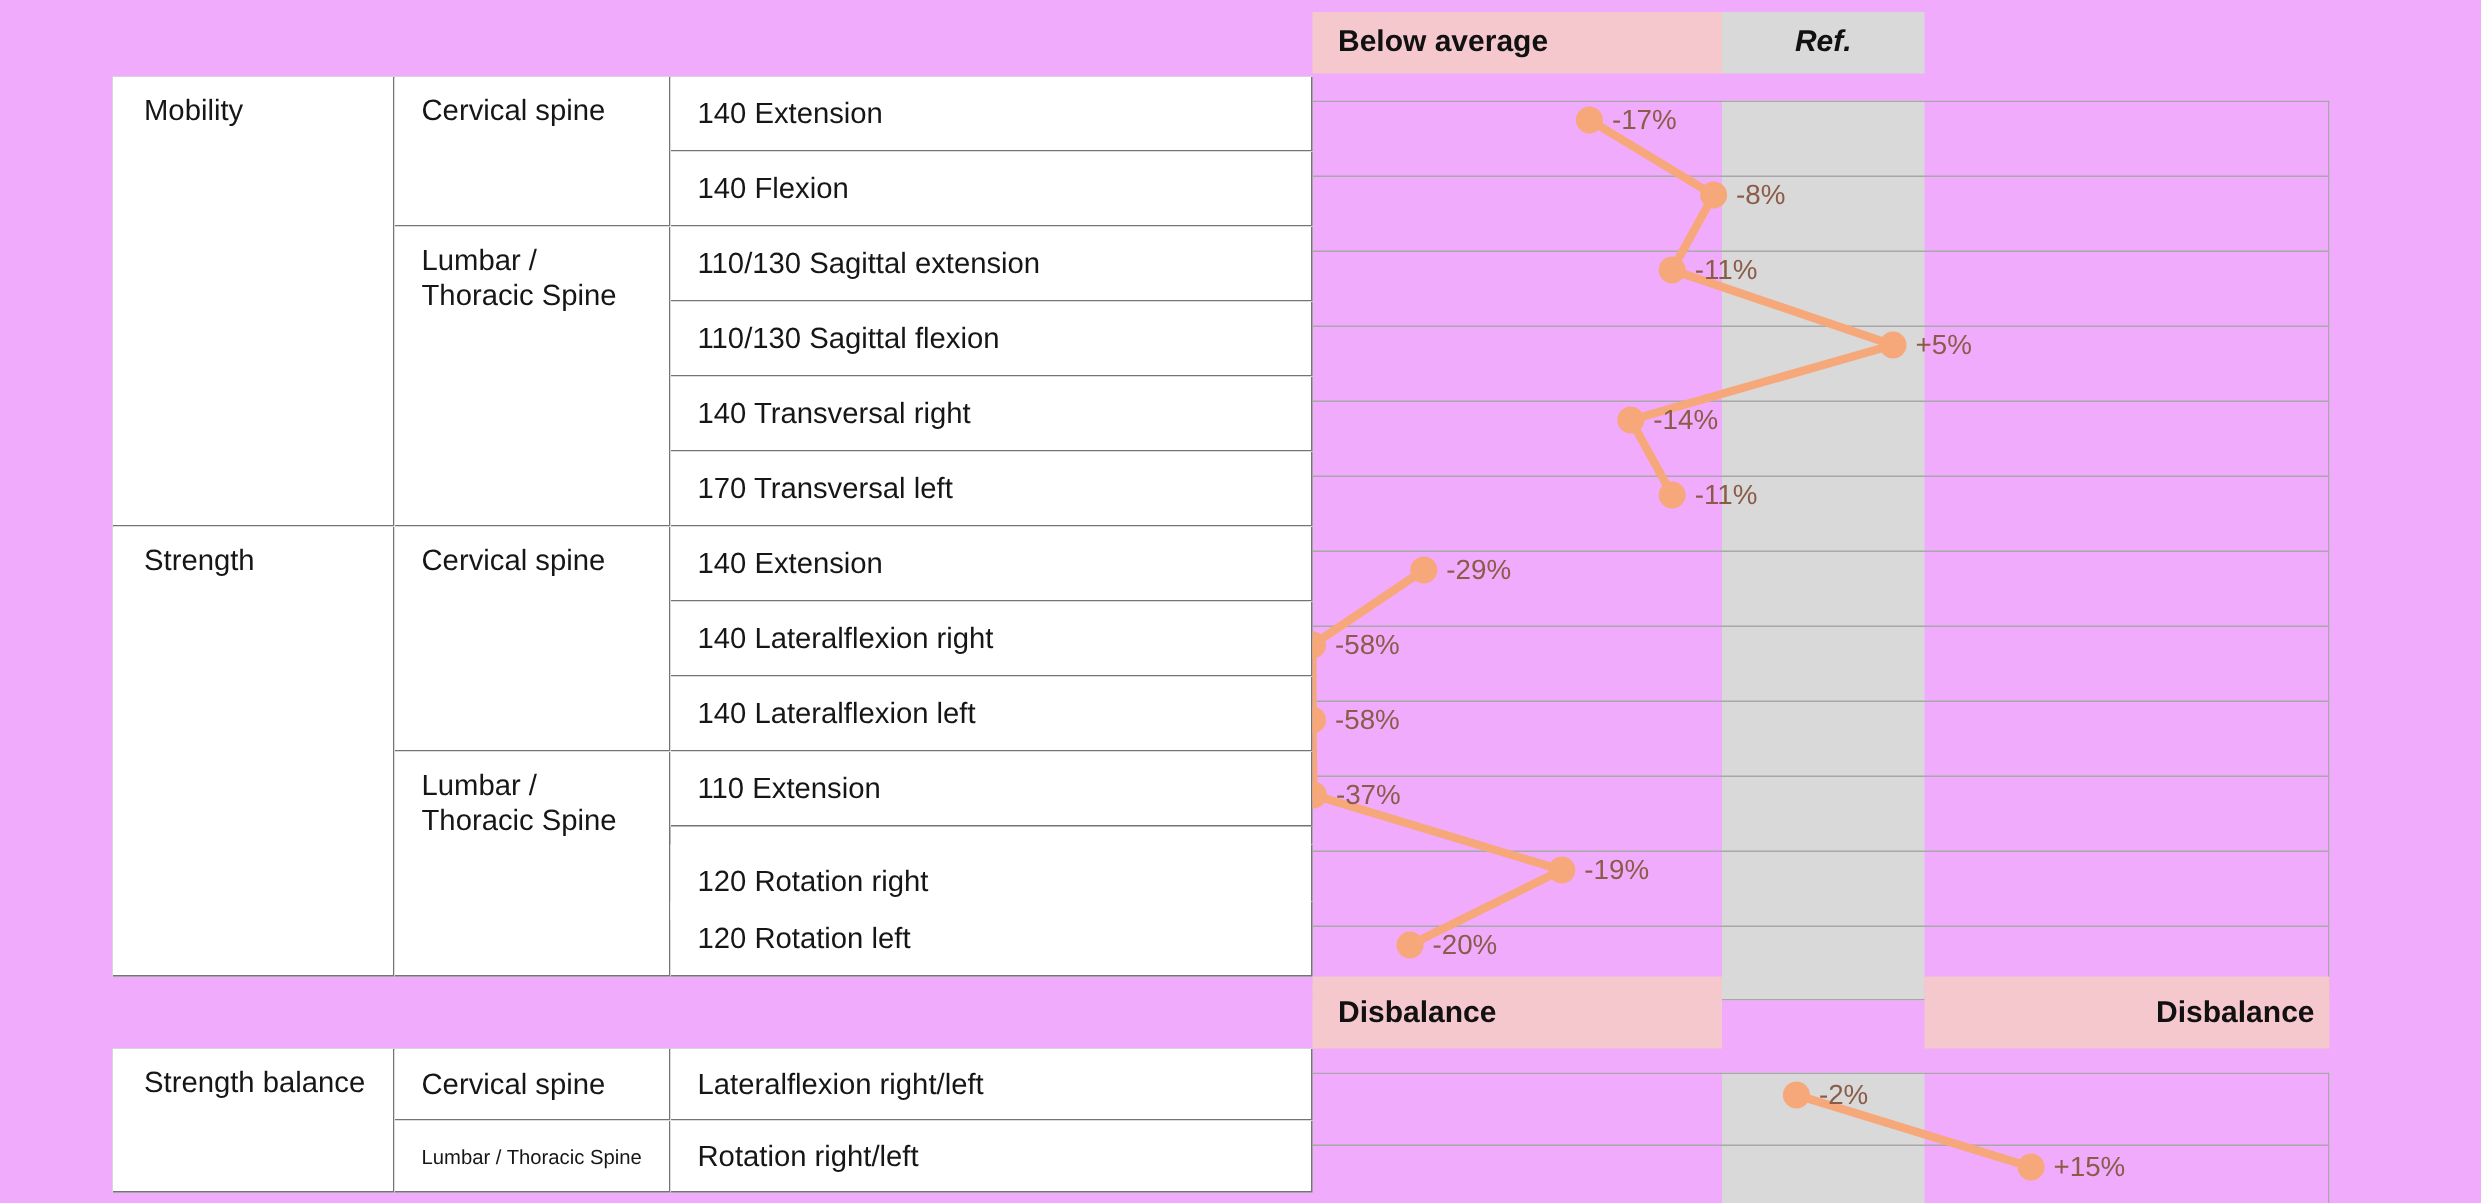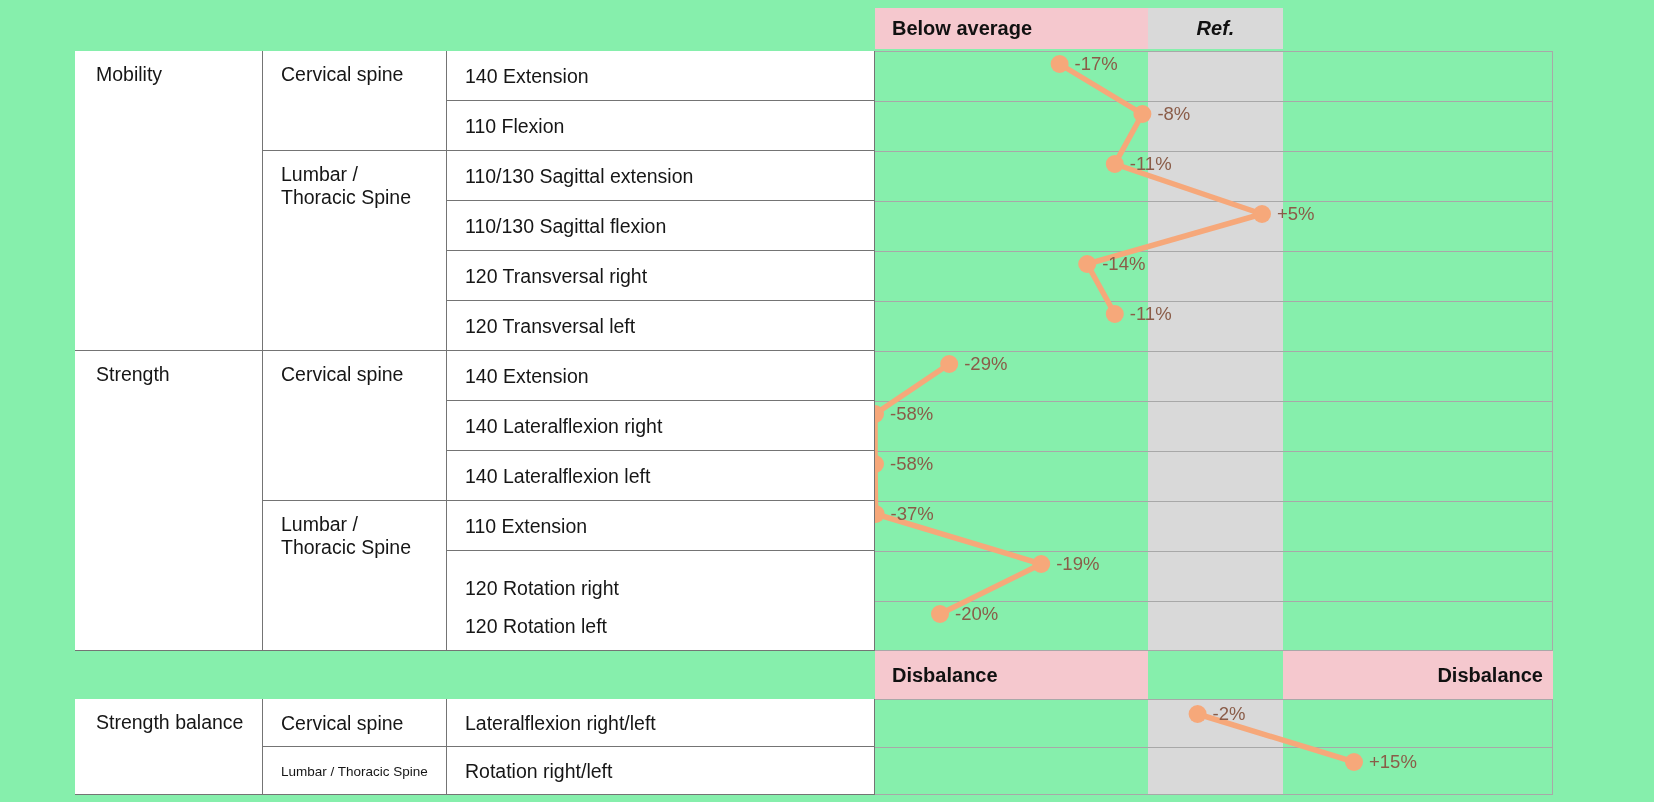--- a/index.html
+++ b/index.html
@@ -1,31 +1,31 @@
 <!DOCTYPE html>
 <html><head>
 <meta charset="utf-8">
 <style>
   html,body{margin:0;padding:0;background:#fff;}
   body{font-family:"Liberation Sans","DejaVu Sans",sans-serif;}
-  .stage{position:relative;width:1654px;height:802px;background:#86efac;overflow:hidden;}
+  .stage{position:relative;width:1654px;height:802px;background:#f0abfc;overflow:hidden;}
   .band{position:absolute;left:875px;width:678px;}
   .band .zcell{position:absolute;top:0;height:100%;display:flex;align-items:center;
     font-weight:bold;font-size:20px;color:#111;box-sizing:border-box;white-space:nowrap;}
   .zcell.zl{left:0;width:273px;padding-left:17px;justify-content:flex-start;}
   .zcell.zc{left:273px;width:135px;justify-content:center;}
   .zcell.zr{left:408px;width:270px;padding-right:10px;justify-content:flex-end;}
   .lwrap{position:absolute;outline:1px solid #747474;outline-offset:-1px;background:#fff;}
   .lcell{position:absolute;box-sizing:border-box;box-shadow:inset -1px -1px 0 #747474;
     color:#161616;font-size:19.5px;line-height:23px;display:flex;align-items:center;
     padding-left:18px;white-space:pre-line;background:#fff;}
   .lcell.cat{padding-left:21px;}
   .lcell.top{align-items:flex-start;padding-top:12px;}
   .lcell.small{font-size:13.5px;}
-  .chart{position:absolute;left:875px;width:678px;}
+  .chart{position:absolute;left:875px;width:678px;margin-top:16px;}
   .stripe{position:absolute;background:#d9d9d9;}
   .chart svg{position:absolute;left:0;top:0;}
   .val{position:absolute;font-size:18.5px;line-height:22px;color:#8a5c48;white-space:nowrap;}
 </style>
 </head>
 <body>
 
 <div class="stage">
 
   <div class="band" style="top:8px;height:41px;">
@@ -34,27 +34,27 @@
     </div>
     <div class="zcell zc" style="background:#d9d9d9;font-style:italic;">
       <span>Ref.</span>
     </div>
   </div>
 
   <div class="lwrap" id="mainLabels" style="left:75px;top:51px;width:800px;height:600px;">
       <div class="lcell cat top" style="left: 0px; top: 0px; width: 188px; height: 300px;">Mobility</div>
       <div class="lcell top" style="left: 188px; top: 0px; width: 184px; height: 100px;">Cervical spine</div>
       <div class="lcell" style="left: 372px; top: 0px; width: 428px; height: 50px;">140 Extension</div>
-      <div class="lcell" style="left: 372px; top: 50px; width: 428px; height: 50px;">110 Flexion</div>
+      <div class="lcell" style="left: 372px; top: 50px; width: 428px; height: 50px;">140 Flexion</div>
       <div class="lcell top" style="left: 188px; top: 100px; width: 184px; height: 200px;">Lumbar /
 Thoracic Spine</div>
       <div class="lcell" style="left: 372px; top: 100px; width: 428px; height: 50px;">110/130 Sagittal extension</div>
       <div class="lcell" style="left: 372px; top: 150px; width: 428px; height: 50px;">110/130 Sagittal flexion</div>
-      <div class="lcell" style="left: 372px; top: 200px; width: 428px; height: 50px;">120 Transversal right</div>
-      <div class="lcell" style="left: 372px; top: 250px; width: 428px; height: 50px;">120 Transversal left</div>
+      <div class="lcell" style="left: 372px; top: 200px; width: 428px; height: 50px;">140 Transversal right</div>
+      <div class="lcell" style="left: 372px; top: 250px; width: 428px; height: 50px;">170 Transversal left</div>
       <div class="lcell cat top" style="left: 0px; top: 300px; width: 188px; height: 300px;">Strength</div>
       <div class="lcell top" style="left: 188px; top: 300px; width: 184px; height: 150px;">Cervical spine</div>
       <div class="lcell" style="left: 372px; top: 300px; width: 428px; height: 50px;">140 Extension</div>
       <div class="lcell" style="left: 372px; top: 350px; width: 428px; height: 50px;">140 Lateralflexion right</div>
       <div class="lcell" style="left: 372px; top: 400px; width: 428px; height: 50px;">140 Lateralflexion left</div>
       <div class="lcell top" style="left: 188px; top: 450px; width: 184px; height: 150px;">Lumbar /
 Thoracic Spine</div>
       <div class="lcell" style="left: 372px; top: 450px; width: 428px; height: 50px;">110 Extension</div>
       <div class="lcell" style="left: 372px; top: 512px; width: 428px; height: 50px;">120 Rotation right</div>
       <div class="lcell" style="left: 372px; top: 550px; width: 428px; height: 50px;">120 Rotation left</div>

